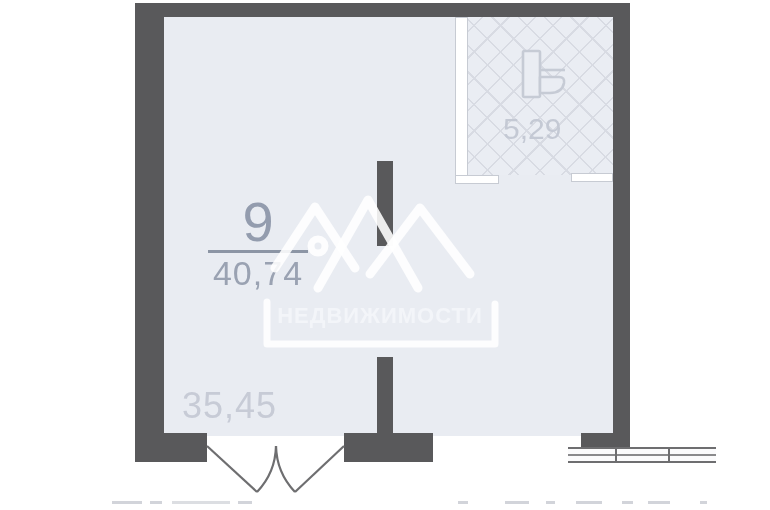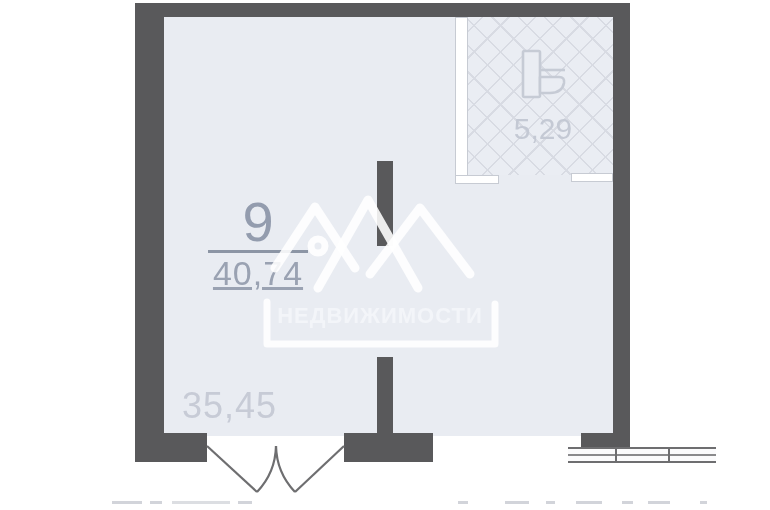--- a/index.html
+++ b/index.html
@@ -48,23 +48,23 @@
     background:#fbfbfc;border-top:2px solid #6e6e70;border-bottom:2px solid #6e6e70;
     box-sizing:border-box;
   }
   #window .mull{position:absolute;top:0;bottom:0;width:2px;background:#6e6e70;}
   #window .mid{position:absolute;left:0;right:0;top:5px;height:2px;background:#8a8a8c;}
 
   
   #unit-label{left:208px;top:200px;width:100px;text-align:center;}
   #unit-number{font-size:56px;line-height:.8;color:#939cae;}
   #unit-line{height:3px;background:#8c95a5;margin:5px 0 3px;}
-  #unit-area{font-size:34px;line-height:1;color:#9aa2b2;letter-spacing:1px;text-decoration:underline;}
+  #unit-area{font-size:34px;line-height:1;color:#9aa2b2;letter-spacing:1px;}
   #room-area{left:182px;top:385px;font-size:36px;color:#c7cbd6;letter-spacing:1px;}
-  #bath-area{left:503px;top:112px;width:80px;text-align:center;font-size:30px;color:#c4c9d4;}
+  #bath-area{left:503px;top:112px;width:80px;text-align:left;font-size:30px;color:#c4c9d4;}
 
   
   #watermark{left:258px;top:192px;width:244px;height:164px;pointer-events:none;}
   #wm-line1{position:absolute;left:0;top:82px;width:100%;text-align:center;
     font-size:22px;font-weight:bold;letter-spacing:3px;color:#f3f5f9;}
   #wm-line2{position:absolute;left:0;top:111px;width:100%;text-align:center;
     font-size:22px;font-weight:bold;letter-spacing:1px;color:#f3f5f9;}
 
   
   .mark{position:absolute;top:501px;height:3px;background:#babdc6;opacity:.65;}

